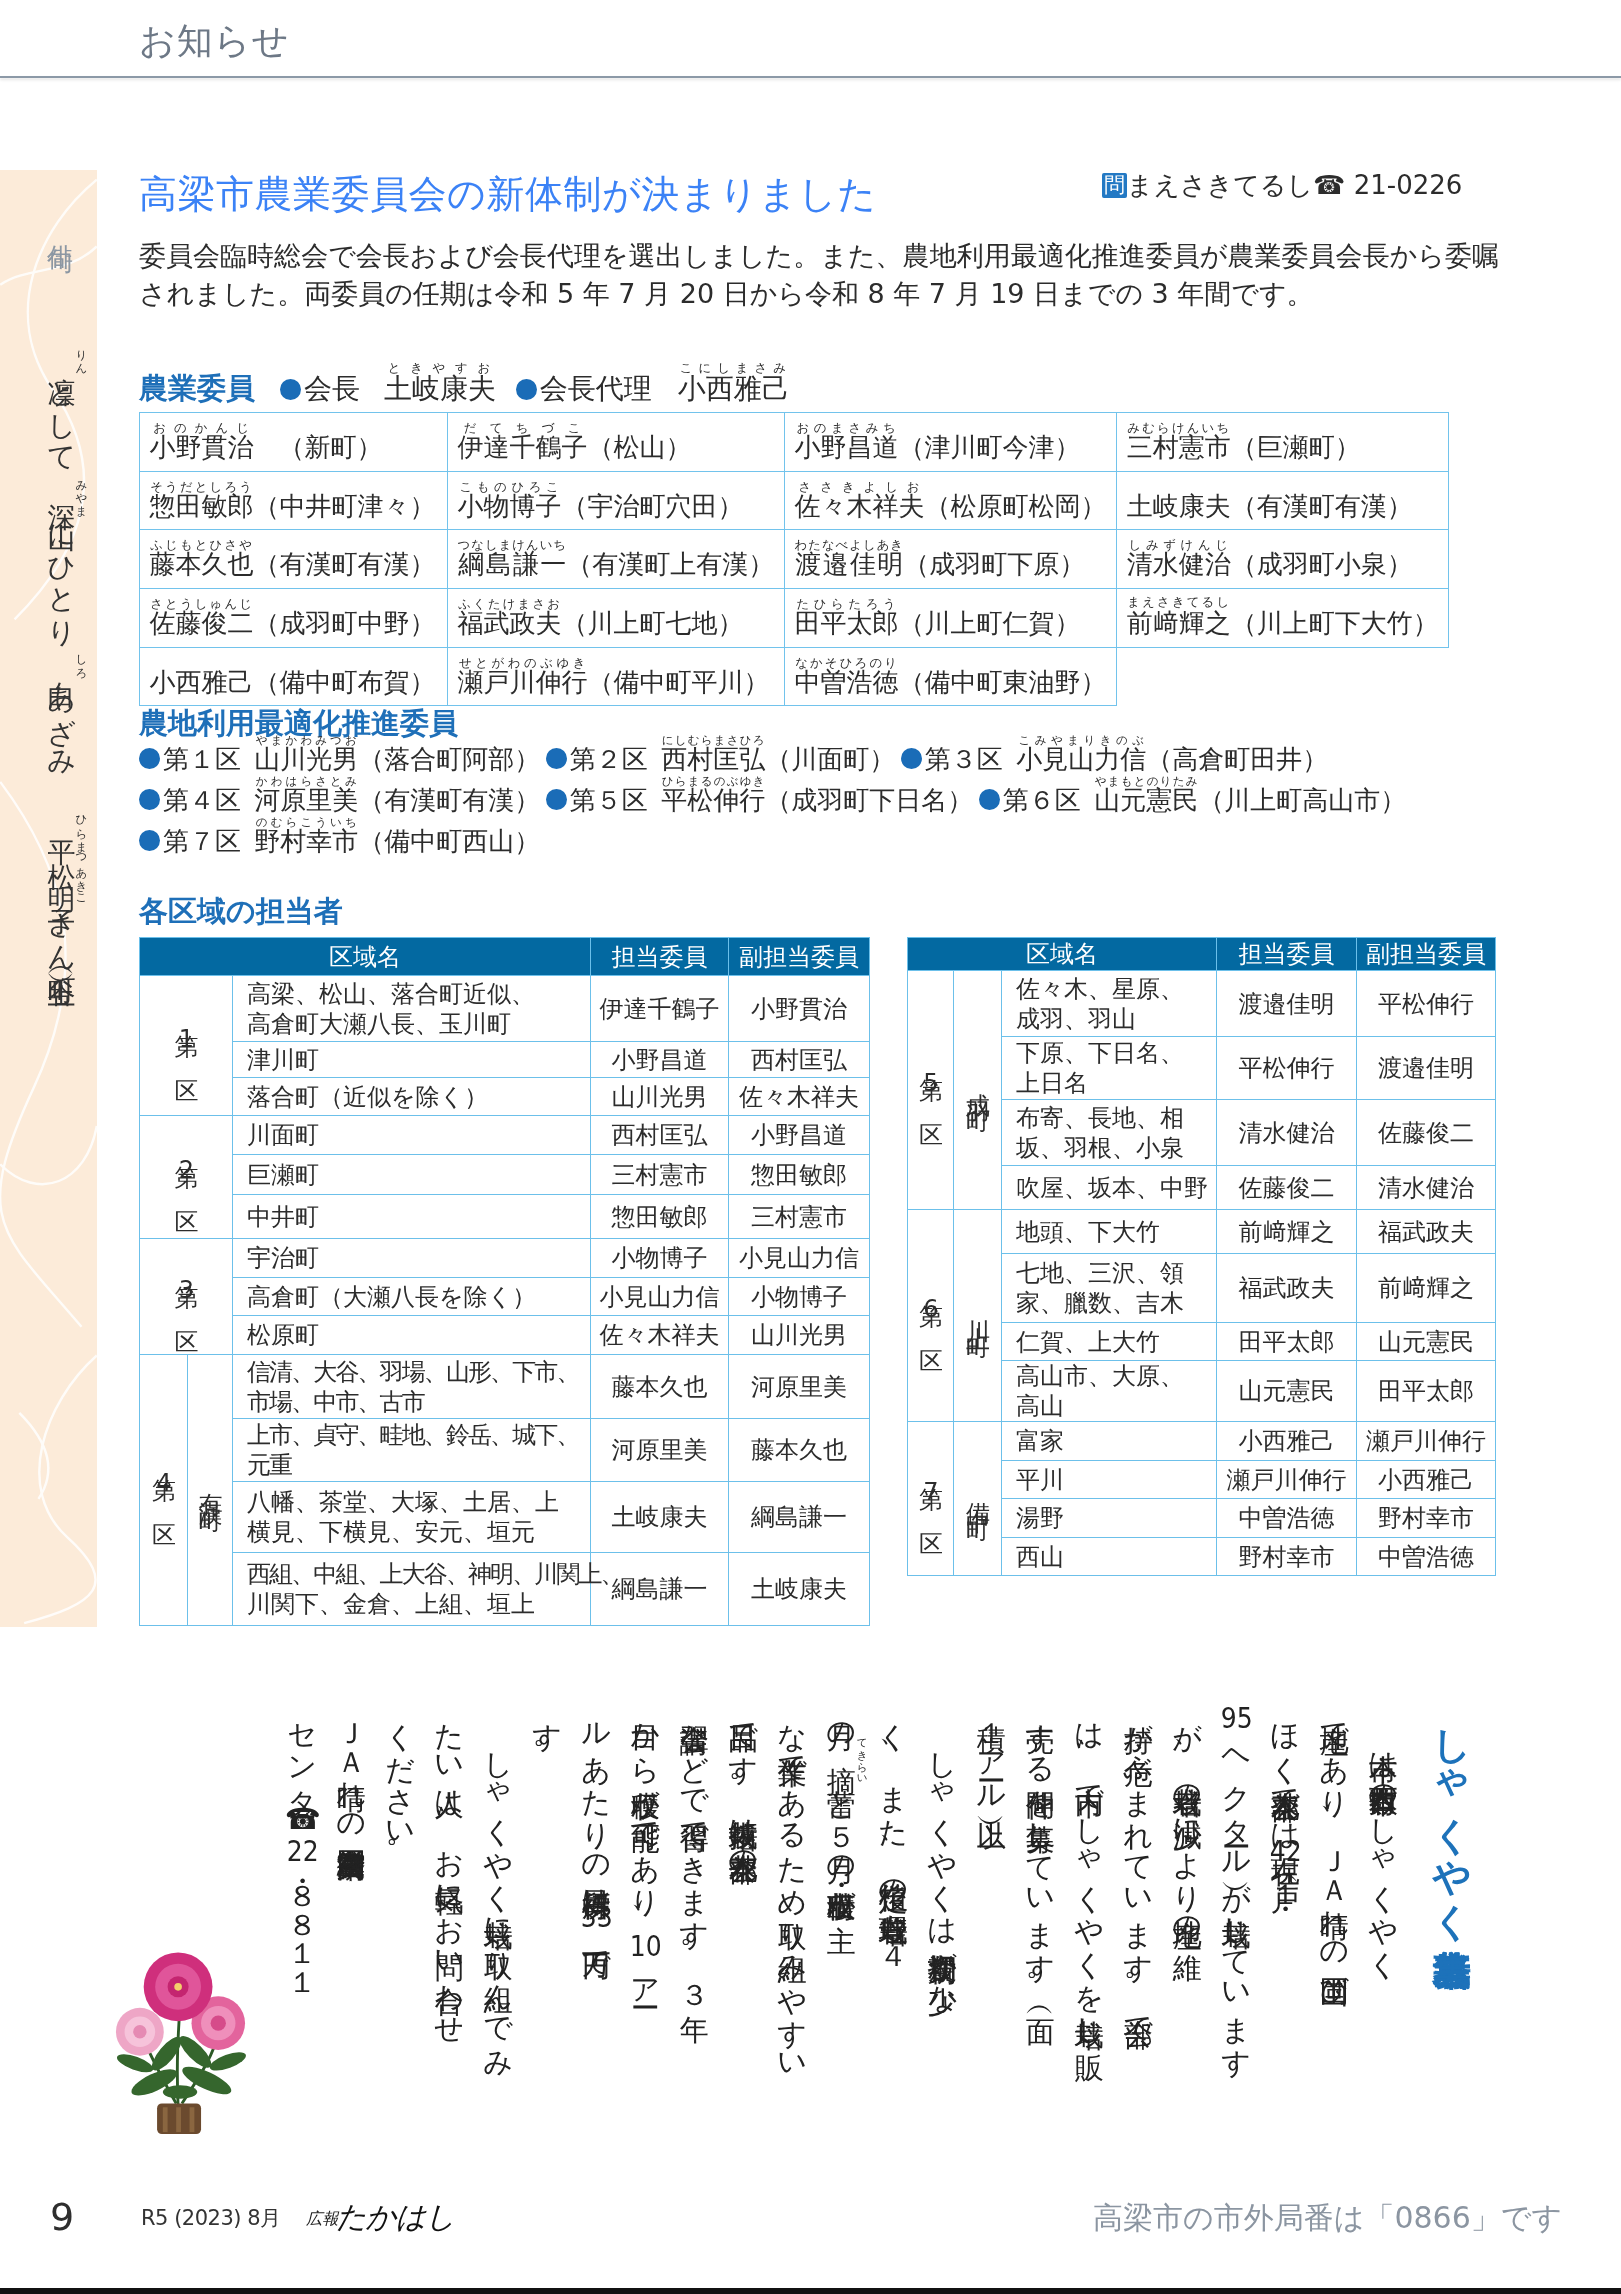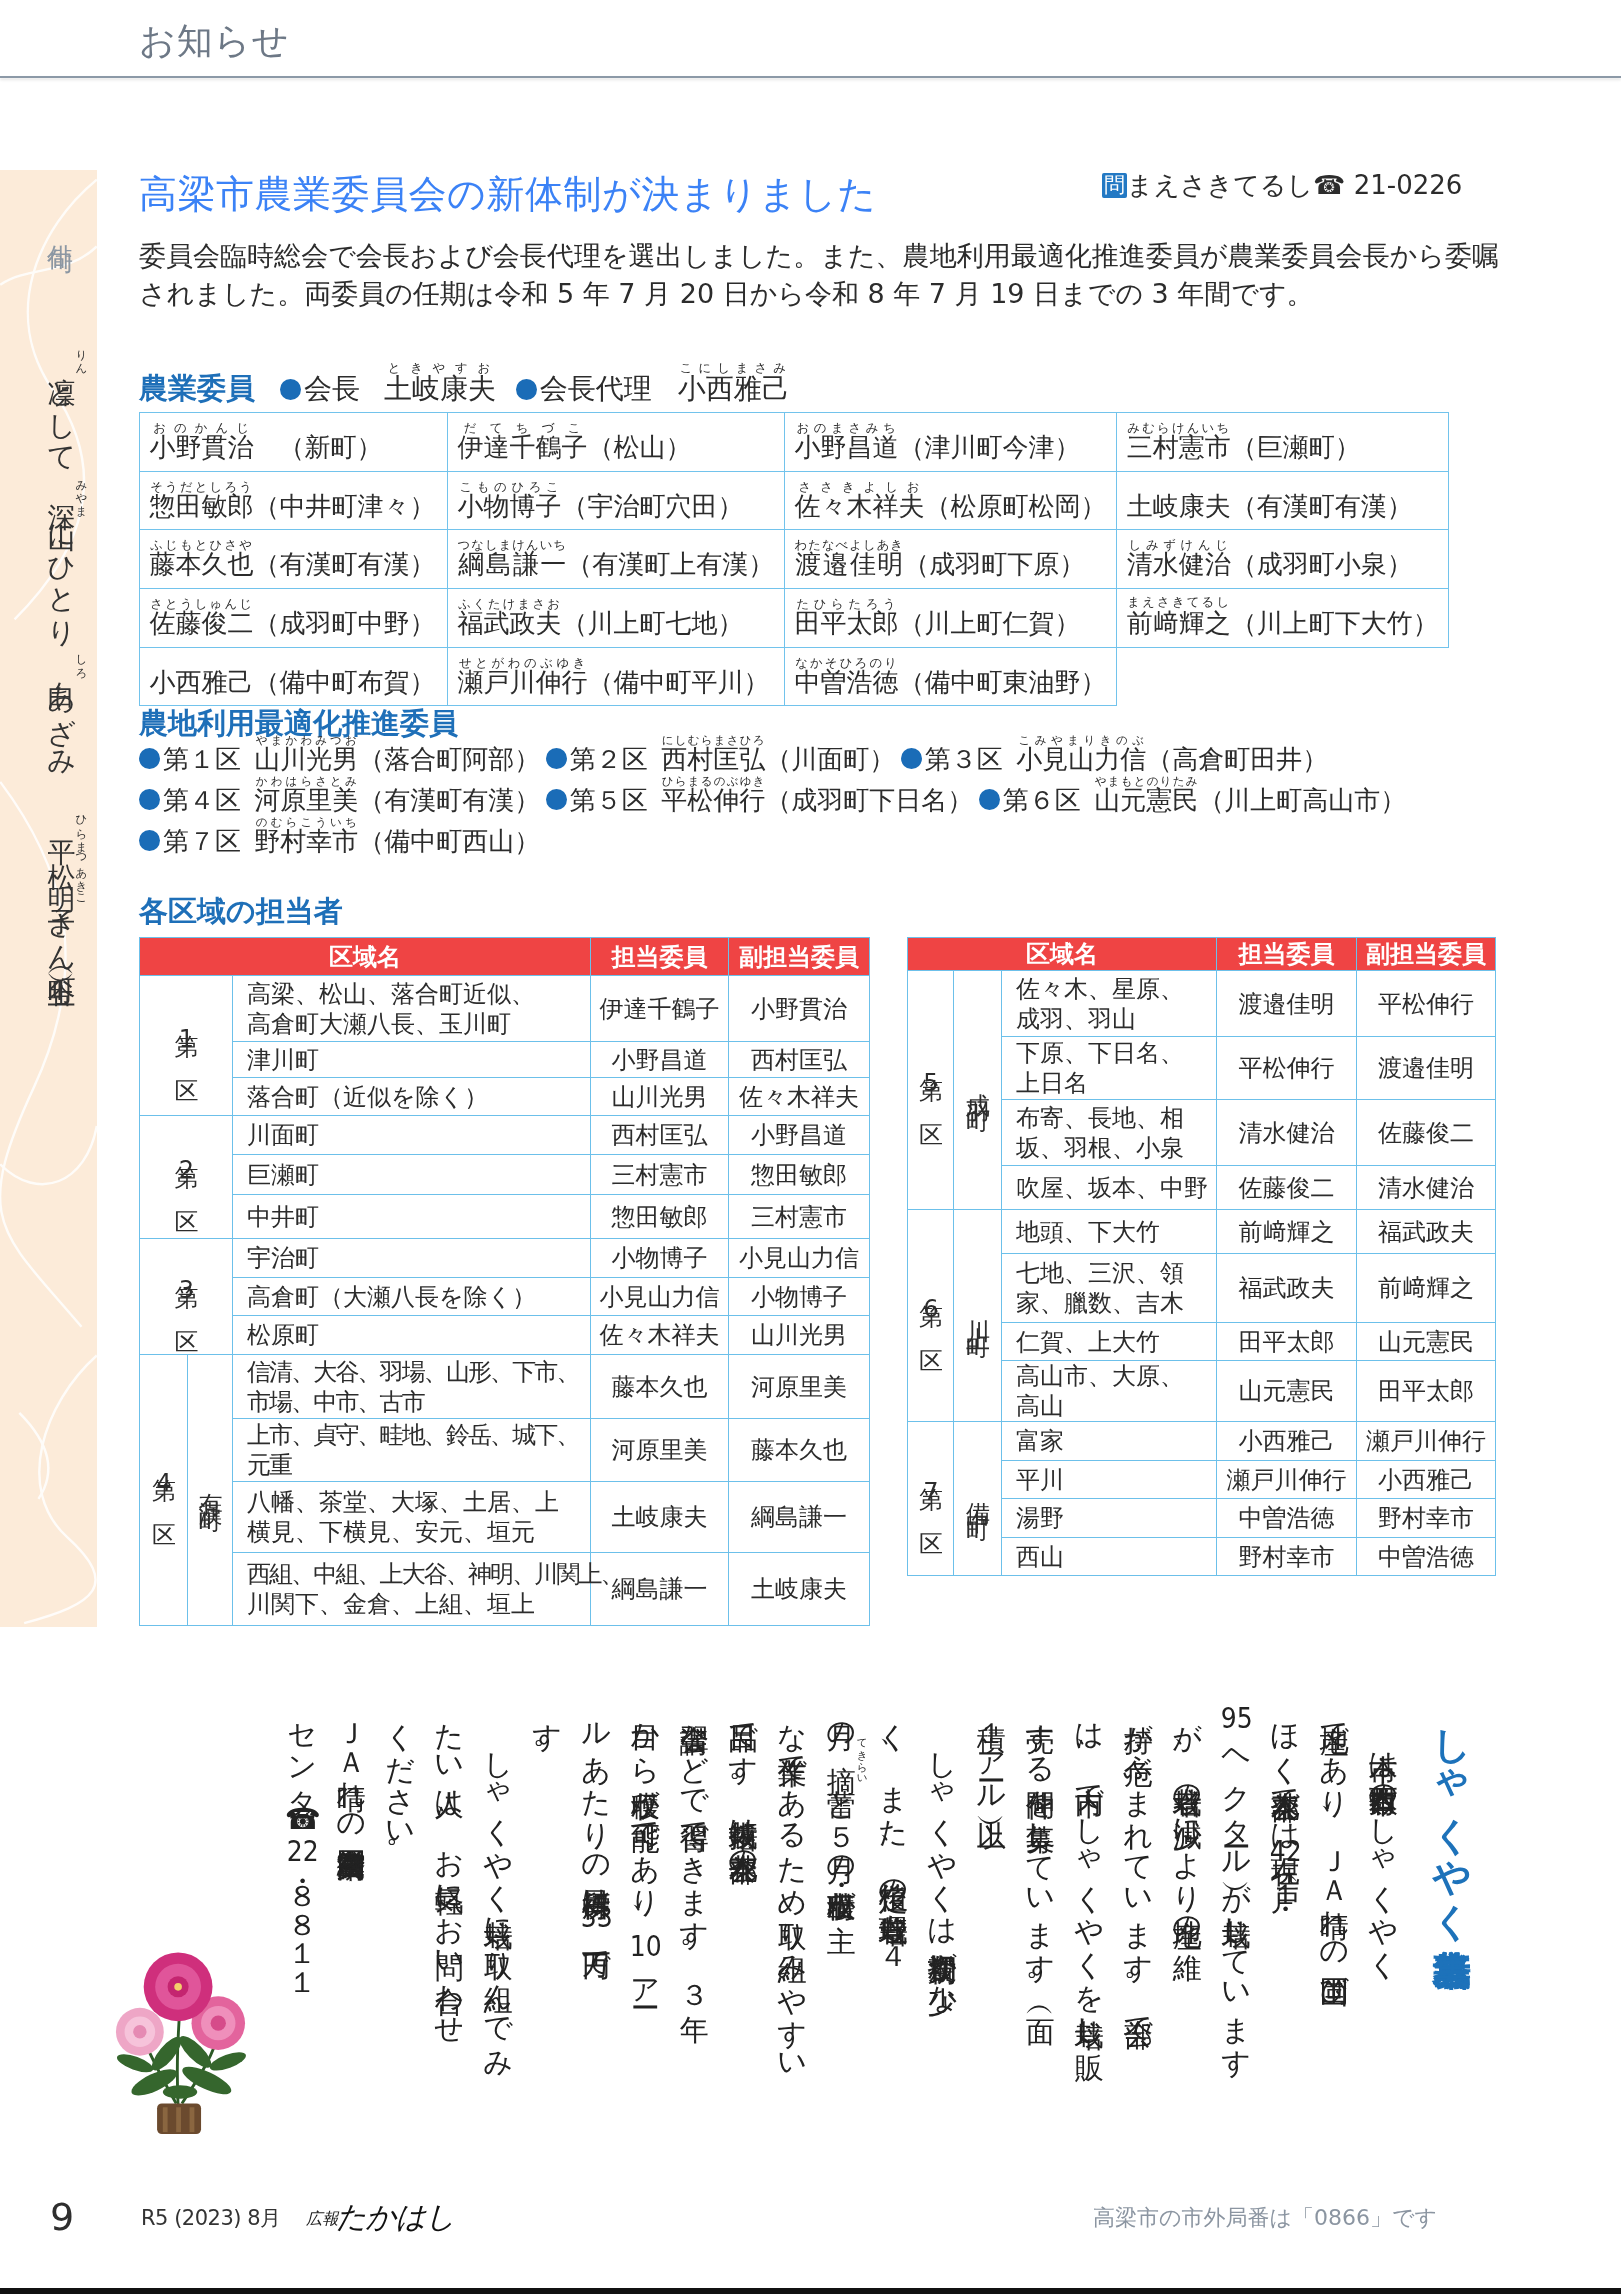--- a/index.html
+++ b/index.html
@@ -40,42 +40,42 @@
   
   #promo-h{left:139px;top:704px;}
   #promo{left:139px;top:736px;font-size:26px;color:#2c2c2c;}
   #promo .pline{height:41px;line-height:41px;white-space:nowrap;display:flex;align-items:center;}
   #promo .pitem{margin-right:5.7px;}
   #promo .dist{margin-right:13.4px;}
   #promo rt{font-size:11.5px;}
   #assign-h{left:139px;top:892px;}
   
   .dtable{position:absolute;border-collapse:collapse;table-layout:fixed;font-size:24px;color:#2c2c2c;}
-  .dtable th{background:#ef4444;color:#ffffff;font-weight:bold;font-size:24px;border:1.9px solid #6cc0ea;padding:0;text-align:center;}
+  .dtable th{background:#0369a1;color:#ffffff;font-weight:normal;font-size:24px;border:1.9px solid #6cc0ea;padding:0;text-align:center;}
   .dtable th + th{border-left:1.9px solid #ffffff;}
   .dtable td{border:1.9px solid #6cc0ea;padding:0;}
   .dtable td.dist, .dtable td.town{text-align:center;vertical-align:middle;}
   .vlabel{display:inline-block;writing-mode:vertical-rl;text-orientation:upright;letter-spacing:8.6px;font-size:24px;line-height:29px;}
   .dtable td.area{padding-left:14px;line-height:30px;vertical-align:middle;}
   .dtable td.area .ln{display:block;white-space:nowrap;}
   .dtable td.area .tight{letter-spacing:-1.9px;}
   .dtable td.nm{text-align:center;vertical-align:middle;white-space:nowrap;}
   
   #shakuyaku{right:141px;top:1703px;height:459px;writing-mode:vertical-rl;}
   #sk-title{font-size:38px;font-weight:bold;color:#1d72ba;line-height:57px;margin-left:15.3px;white-space:nowrap;}
   .col{font-size:29px;line-height:49px;white-space:nowrap;color:#222;}
   .tcy{text-combine-upright:all;-webkit-text-combine:horizontal;}
   .col rt{font-size:10.5px;}
   #flower{left:111px;top:1939px;}
   
   #pg-num{left:50px;top:2193px;font-size:38px;color:#2e2e2e;line-height:48px;}
   #pg-date{left:141px;top:2204px;font-size:21px;color:#333;line-height:29px;letter-spacing:-0.5px;}
   #pg-koho{left:306px;top:2204px;font-size:16.3px;font-style:italic;color:#222;line-height:29px;}
   #pg-logo{left:336px;top:2196px;font-size:30px;font-weight:normal;font-style:italic;color:#111;line-height:42px;letter-spacing:-1px;}
-  #pg-note{left:1093px;top:2199px;font-size:22px;color:#8b95a1;line-height:38px;white-space:nowrap;}
+  #pg-note{left:1093px;top:2199px;font-size:30px;color:#8b95a1;line-height:38px;white-space:nowrap;}
   #bottom-bar{left:0;top:2288px;width:1621px;height:5.7px;background:#111;}
 </style>
 </head>
 <body>
 
 <div id="hdr-title" class="abs">お知らせ</div>
 <div id="hdr-line" class="abs"></div>
 
 <div id="sidebar" class="abs">
   <svg width="97" height="1457" viewBox="0 0 101 1524">

